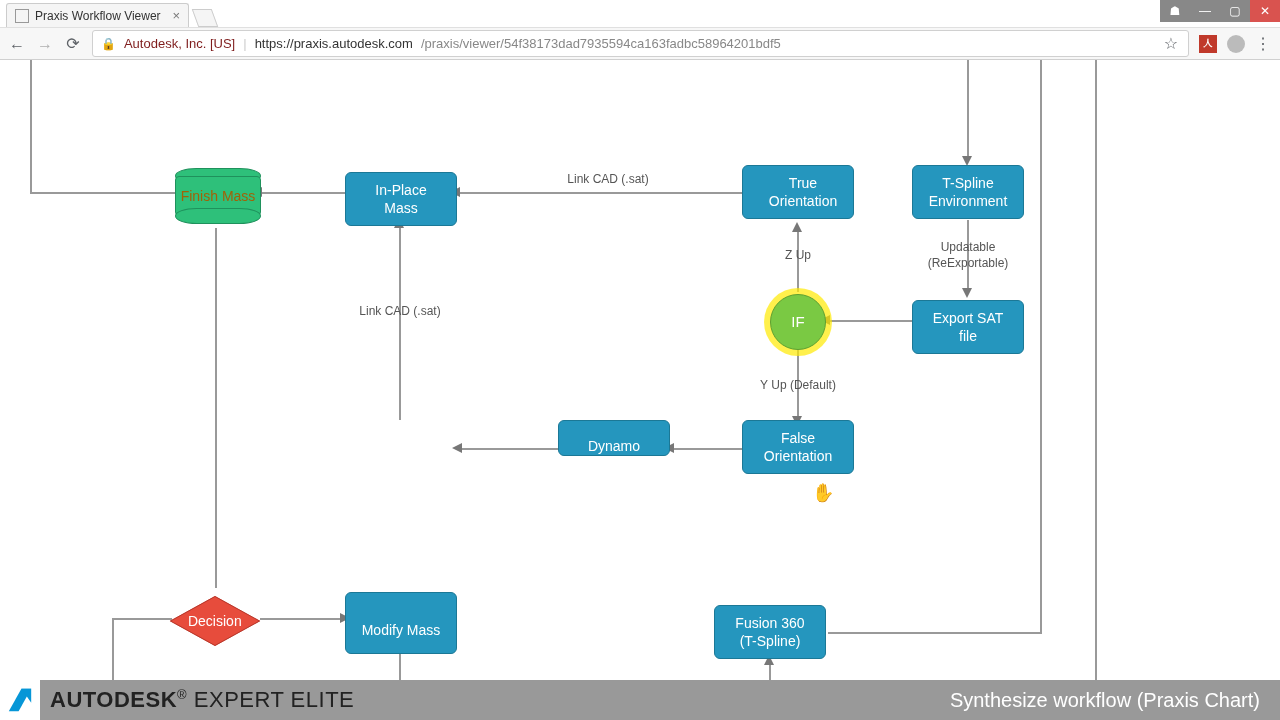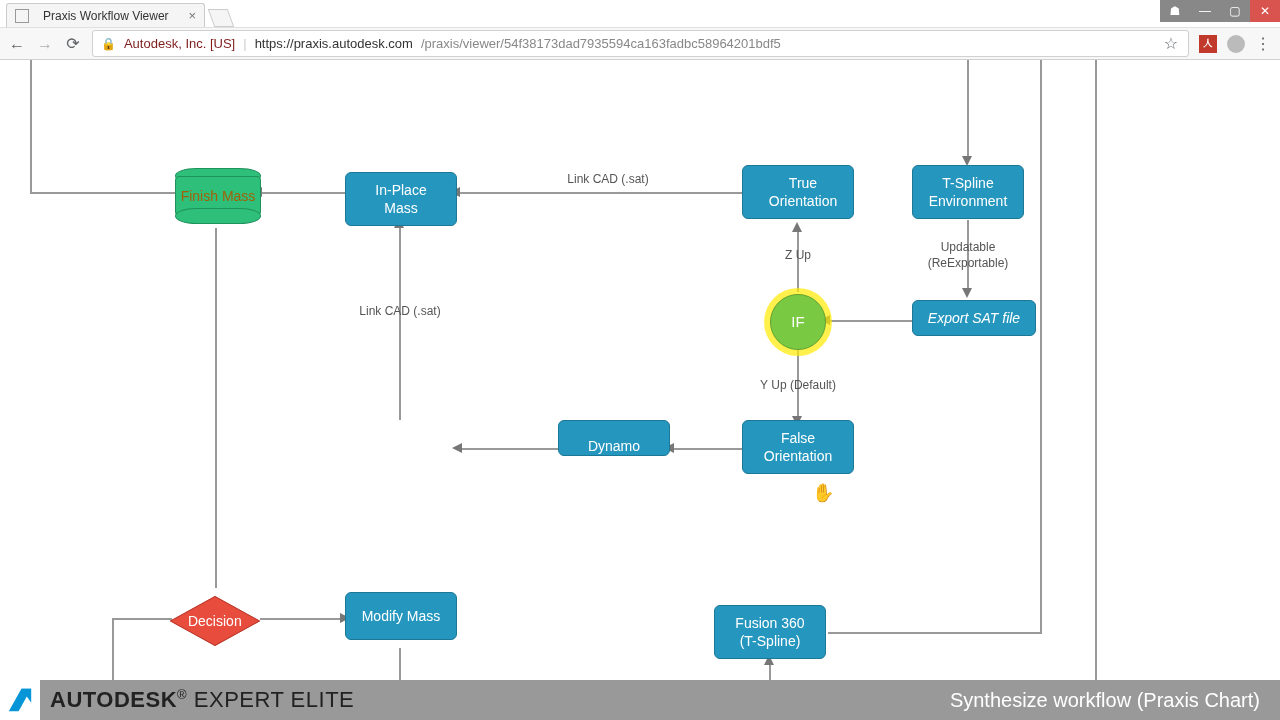--- a/index.html
+++ b/index.html
@@ -1,20 +1,20 @@
 <!DOCTYPE html>
 <html><head>
 <meta charset="utf-8">
 <style>
   * { box-sizing: border-box; margin: 0; padding: 0; }
   html, body { width: 1280px; height: 720px; font-family: "Segoe UI", Arial, sans-serif; overflow: hidden; background: #fff; }
   
   
   .titlebar { height: 28px; background: #fff; display: flex; align-items: flex-end; border-bottom: 1px solid #e0e0e0; position: relative; }
-  .tab { display: flex; align-items: center; gap: 14px; background: #f5f5f5; border: 1px solid #ccc; border-bottom: none; border-radius: 3px 3px 0 0; padding: 4px 8px; font-size: 12px; color: #333; margin-left: 6px; height: 24px; }
+  .tab { display: flex; align-items: center; gap: 6px; background: #f5f5f5; border: 1px solid #ccc; border-bottom: none; border-radius: 3px 3px 0 0; padding: 4px 8px; font-size: 12px; color: #333; margin-left: 6px; height: 24px; }
   .tab .favicon { width: 14px; height: 14px; border: 1px solid #999; }
   .tab .close { color: #777; font-size: 13px; margin-left: 6px; }
   .newtab { width: 20px; height: 18px; background: #f5f5f5; border: 1px solid #ccc; margin-left: 6px; transform: skewX(20deg); }
   .win-controls { position: absolute; right: 0; top: 0; display: flex; height: 22px; }
   .win-btn { width: 30px; display: flex; align-items: center; justify-content: center; font-size: 12px; color: #fff; }
   .win-user { background: #888; }
   .win-min { background: #888; }
   .win-max { background: #888; }
   .win-close { background: #d9534f; }
   
@@ -171,35 +171,35 @@
   </div>
   <div class="node rect" style="left:742px; top:105px; width:112px;padding-left:24px;">
     <span>True Orientation</span>
   </div>
   <div class="node rect" style="left:912px; top:105px; width:112px;">
     <span>T-Spline Environment</span>
   </div>
   <div class="node circle" style="left:770px; top:234px; width:56px; height:56px;">
     <span>IF</span>
   </div>
-  <div class="node rect" style="left:912px; top:240px; width:124px;font-style:italic;">
+  <div class="node rect" style="left:912px; top:240px; width:112px;">
     <span>Export SAT file</span>
   </div>
   <div class="node rect" style="left:742px; top:360px; width:112px;">
     <span>False Orientation</span>
   </div>
   <div class="node rect" style="left:558px; top:360px; width:112px; padding-top:16px; padding-bottom:0;">
     <span>Dynamo</span>
   </div>
   <div class="node" style="left:170px; top:516px; width:90px; height:90px;">
     <div class="diamond diamond-wrap" style="width:64px;height:64px;display:flex;align-items:center;justify-content:center;">
       <span>Decision</span>
     </div>
   </div>
-  <div class="node rect" style="left:345px; top:532px; width:112px; padding-top:14px; padding-bottom:14px;">
+  <div class="node rect" style="left:345px; top:532px; width:112px; padding-top:28px; padding-bottom:14px;">
     <span>Modify Mass</span>
   </div>
   <div class="node rect" style="left:714px; top:545px; width:112px;">
     <span>Fusion 360 (T-Spline)</span>
   </div>
 
   <div class="lbl" style="left:558px; top:112px; width:100px;">Link CAD (.sat)</div>
   <div class="lbl" style="left:778px; top:188px; width:40px;">Z Up</div>
   <div class="lbl" style="left:912px; top:180px; width:112px;">Updatable (ReExportable)</div>
   <div class="lbl" style="left:748px; top:318px; width:100px;">Y Up (Default)</div>

